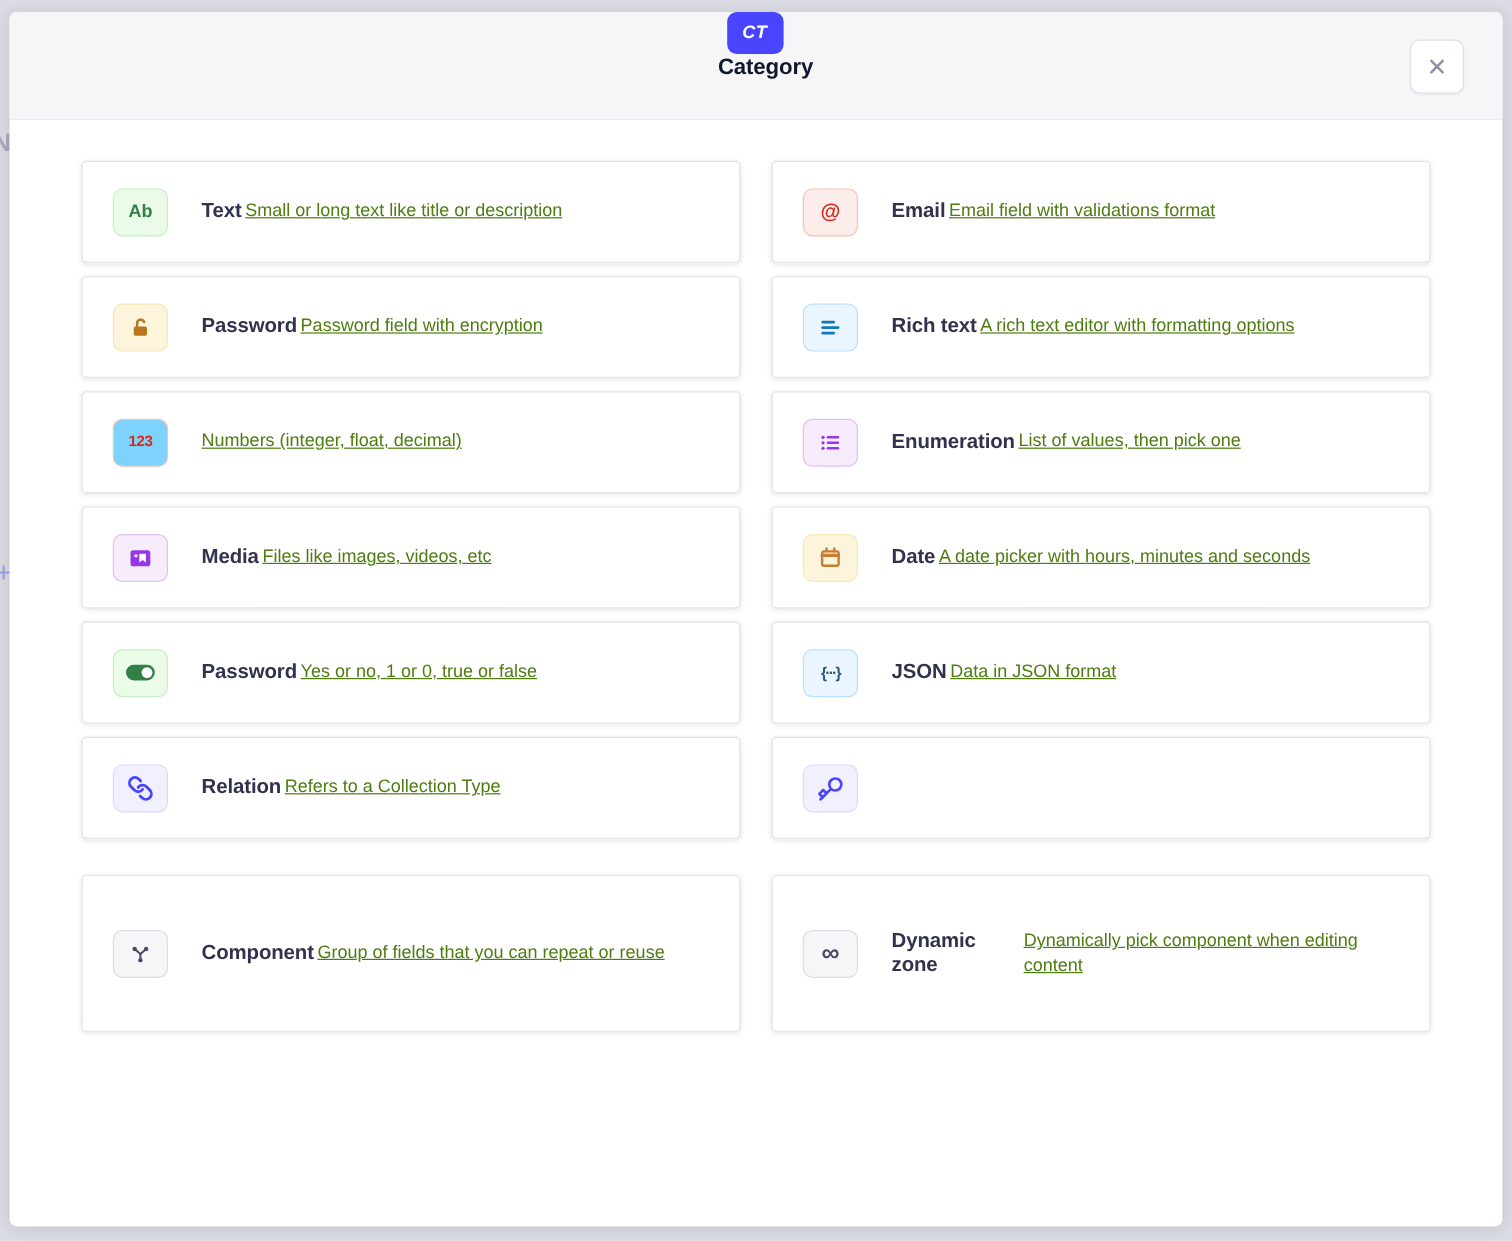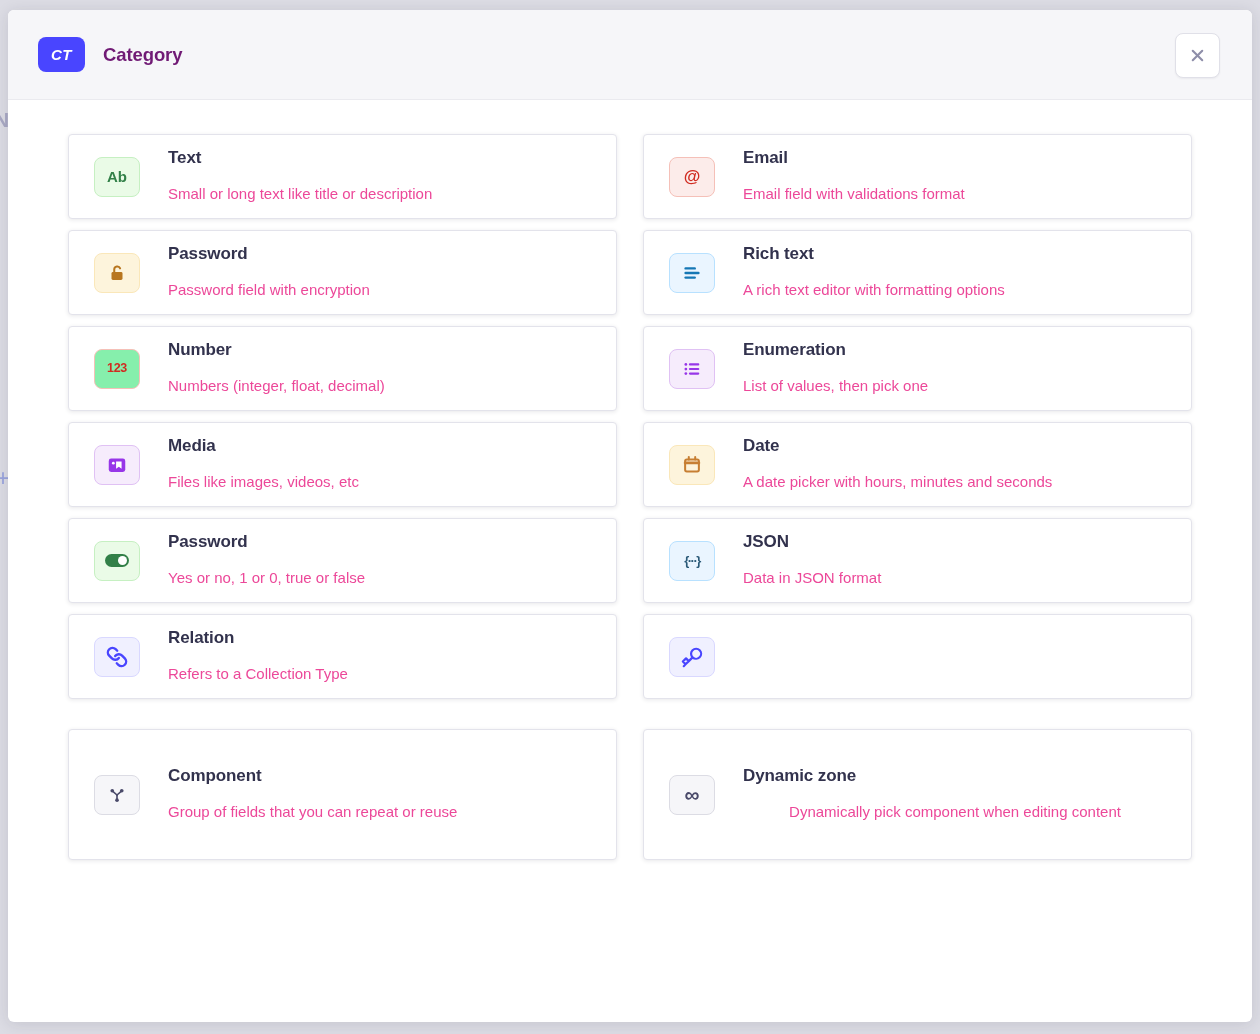--- a/index.html
+++ b/index.html
@@ -35,36 +35,37 @@
 
   .modal-header {
     position: relative;
     height: 90px;
     background: #f6f6f9;
     border-bottom: 1px solid #eaeaef;
     border-radius: 6px 6px 0 0;
     display: flex;
     align-items: center;
     padding: 0 32px 0 30px;
+    flex-direction: column;
   }
   .ct-badge {
     width: 47px; height: 35px;
     border-radius: 8px;
     color: #ffffff;
     font-style: italic;
     font-weight: 800;
     font-size: 15px;
     letter-spacing: 0.5px;
     display: flex; align-items: center; justify-content: center;
   }
   .modal-title {
     margin-left: 18px;
     font-size: 18.5px;
     font-weight: 700;
-    color: #701a75;
+    color: #0f172a;
     letter-spacing: -0.1px;
   }
   .close-btn {
     position: absolute;
     right: 32px; top: 23px;
     width: 45px; height: 45px;
     background: #ffffff;
     border: 1px solid #e0e0e8;
     border-radius: 8px;
     box-shadow: 0 1px 2px rgba(33,33,52,0.06);
@@ -102,33 +103,34 @@
     flex: 0 0 46px;
     width: 46px; height: 40px;
     border-radius: 8px;
     border: 1px solid transparent;
     display: flex; align-items: center; justify-content: center;
   }
   .card-text {
     flex: 1;
     margin-left: 28px;
     display: flex;
-    flex-direction: column;
-    gap: 16px;
+    flex-direction: row;
+    gap: 3px;
   }
   .card-title {
     font-size: 17px;
     font-weight: 700;
     color: #32324d;
     letter-spacing: -0.1px;
   }
   .card-desc {
     font-size: 15px;
-    color: #ec4899;
+    color: #4d7c0f;
     line-height: 1.35;
+    text-decoration: underline;
   }
   .card-desc.centered {
     max-width: 372px;
     align-self: center;
     text-align: left;
   }
 
   
   .glyph { line-height: 1; }
   .glyph-ab   { font-weight: 700; font-size: 15px; }
@@ -205,25 +207,24 @@
               <line x1="5" y1="17" x2="15" y2="17"></line>
             </svg>
           </span>
     <span class="card-text">
       <span class="card-title">Rich text</span>
       <span class="card-desc">A rich text editor with formatting options</span>
     </span>
   </button>
 
   <button class="card">
-    <span class="icon-box" style="background: #86efac; border-color: rgb(245, 192, 184); color: rgb(208, 43, 32);">
+    <span class="icon-box" style="background: #7dd3fc; border-color: rgb(245, 192, 184); color: rgb(208, 43, 32);">
             <span class="glyph glyph-123">123</span>
           </span>
     <span class="card-text">
-      <span class="card-title">Number</span>
       <span class="card-desc">Numbers (integer, float, decimal)</span>
     </span>
   </button>
 
   <button class="card">
     <span class="icon-box" style="background: rgb(246, 236, 252); border-color: rgb(224, 193, 244); color: rgb(151, 54, 232);">
             <svg width="22" height="22" viewBox="0 0 24 24" fill="none" stroke="#9736e8" stroke-width="2.4" stroke-linecap="round" stroke-linejoin="round">
               <circle cx="5.3" cy="7" r="1.5" fill="#9736e8" stroke="none"></circle>
               <line x1="9.8" y1="7" x2="18.8" y2="7"></line>
               <circle cx="5.3" cy="12" r="1.5" fill="#9736e8" stroke="none"></circle>

